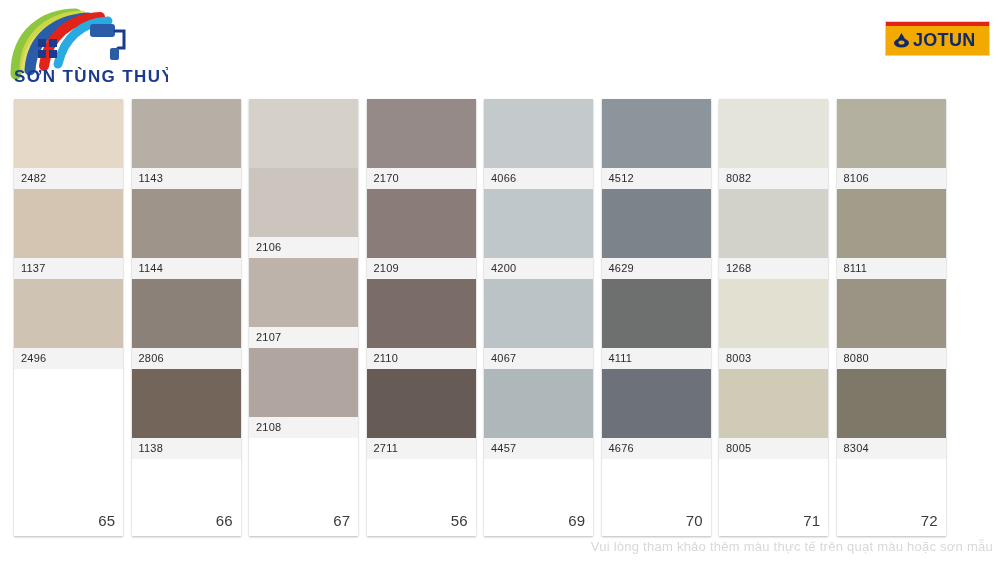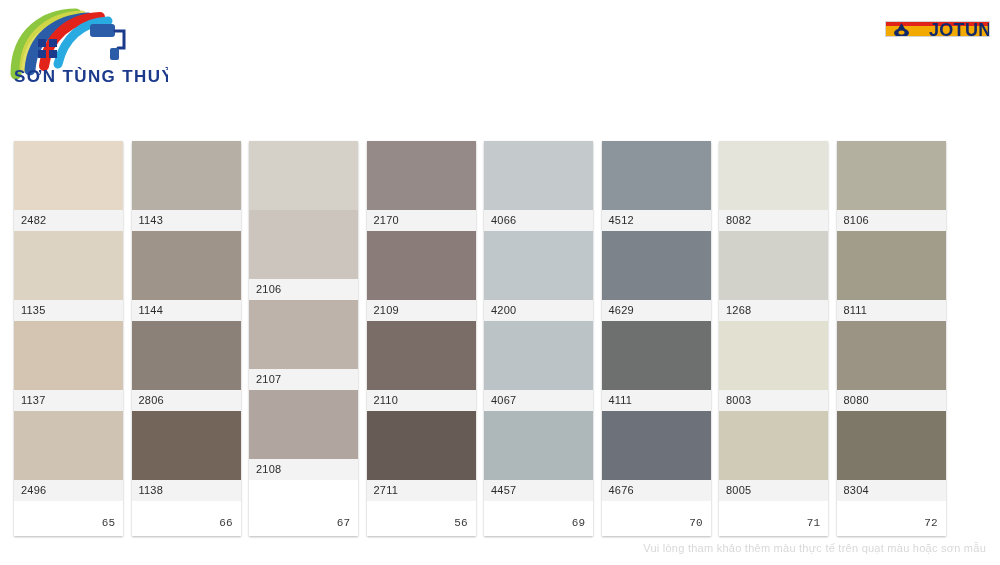--- a/index.html
+++ b/index.html
@@ -31,27 +31,26 @@
     width: 160px;
     height: 82px;
   }
   .brand-logo svg { display: block; }
 
   .jotun-logo {
     position: absolute;
     right: 10px;
     top: 21px;
     width: 105px;
-    height: 16px;
+    height: 35px;
     background: #F2A900;
     border: 1px solid #d4d4d4;
     display: flex;
     align-items: center;
     overflow: hidden;
-    gap: 16px;
   }
   .jotun-redbar {
     position: absolute;
     top: 0; left: 0;
     width: 100%;
     height: 4px;
     background: #E2231A;
   }
   .jotun-mark {
     position: relative;
@@ -82,21 +81,20 @@
     display: flex;
     gap: 8.5px;
   }
   .card {
     position: relative;
     width: 109px;
     background: #ffffff;
     box-shadow: 0 1px 2px rgba(0,0,0,0.28);
     display: flex;
     flex-direction: column;
-    margin-top: 42px;
   }
   .swatch-block {
     position: relative;
     flex: 0 0 auto;
   }
   .swatch-color {
     width: 100%;
     height: 69px;
   }
   .swatch-label {
@@ -111,31 +109,30 @@
   }
   .card-footer {
     flex: 1 1 auto;
     background: #ffffff;
     position: relative;
   }
   .page-number {
     position: absolute;
     right: 8px;
     bottom: 7px;
-    font-size: 11px;
+    font-size: 15px;
     color: #3a3a3a;
-    font-family: Liberation Mono, monospace;
   }
 
   
   .footer-note {
     position: absolute;
-    right: 14px;
+    right: 7px;
     bottom: 11px;
-    font-size: 11px;
+    font-size: 13px;
     color: #d8d8d8;
     letter-spacing: 0.25px;
     white-space: nowrap;
   }
 </style>
 </head>
 <body>
 
 <div class="page">
 
@@ -180,24 +177,20 @@
   </div>
 
   <div class="grid">
 
     <div class="card">
       <div class="swatch-block">
         <div class="swatch-color" style="background: rgb(229, 216, 199);"></div>
         <div class="swatch-label">2482</div>
       </div>
       <div class="swatch-block">
-        <div class="swatch-color" style="background: rgb(221, 211, 195);"></div>
-        <div class="swatch-label">1135</div>
-      </div>
-      <div class="swatch-block">
         <div class="swatch-color" style="background: rgb(211, 197, 178);"></div>
         <div class="swatch-label">1137</div>
       </div>
       <div class="swatch-block">
         <div class="swatch-color" style="background: rgb(207, 196, 180);"></div>
         <div class="swatch-label">2496</div>
       </div>
       <div class="card-footer">
         <div class="page-number">65</div>
       </div>

